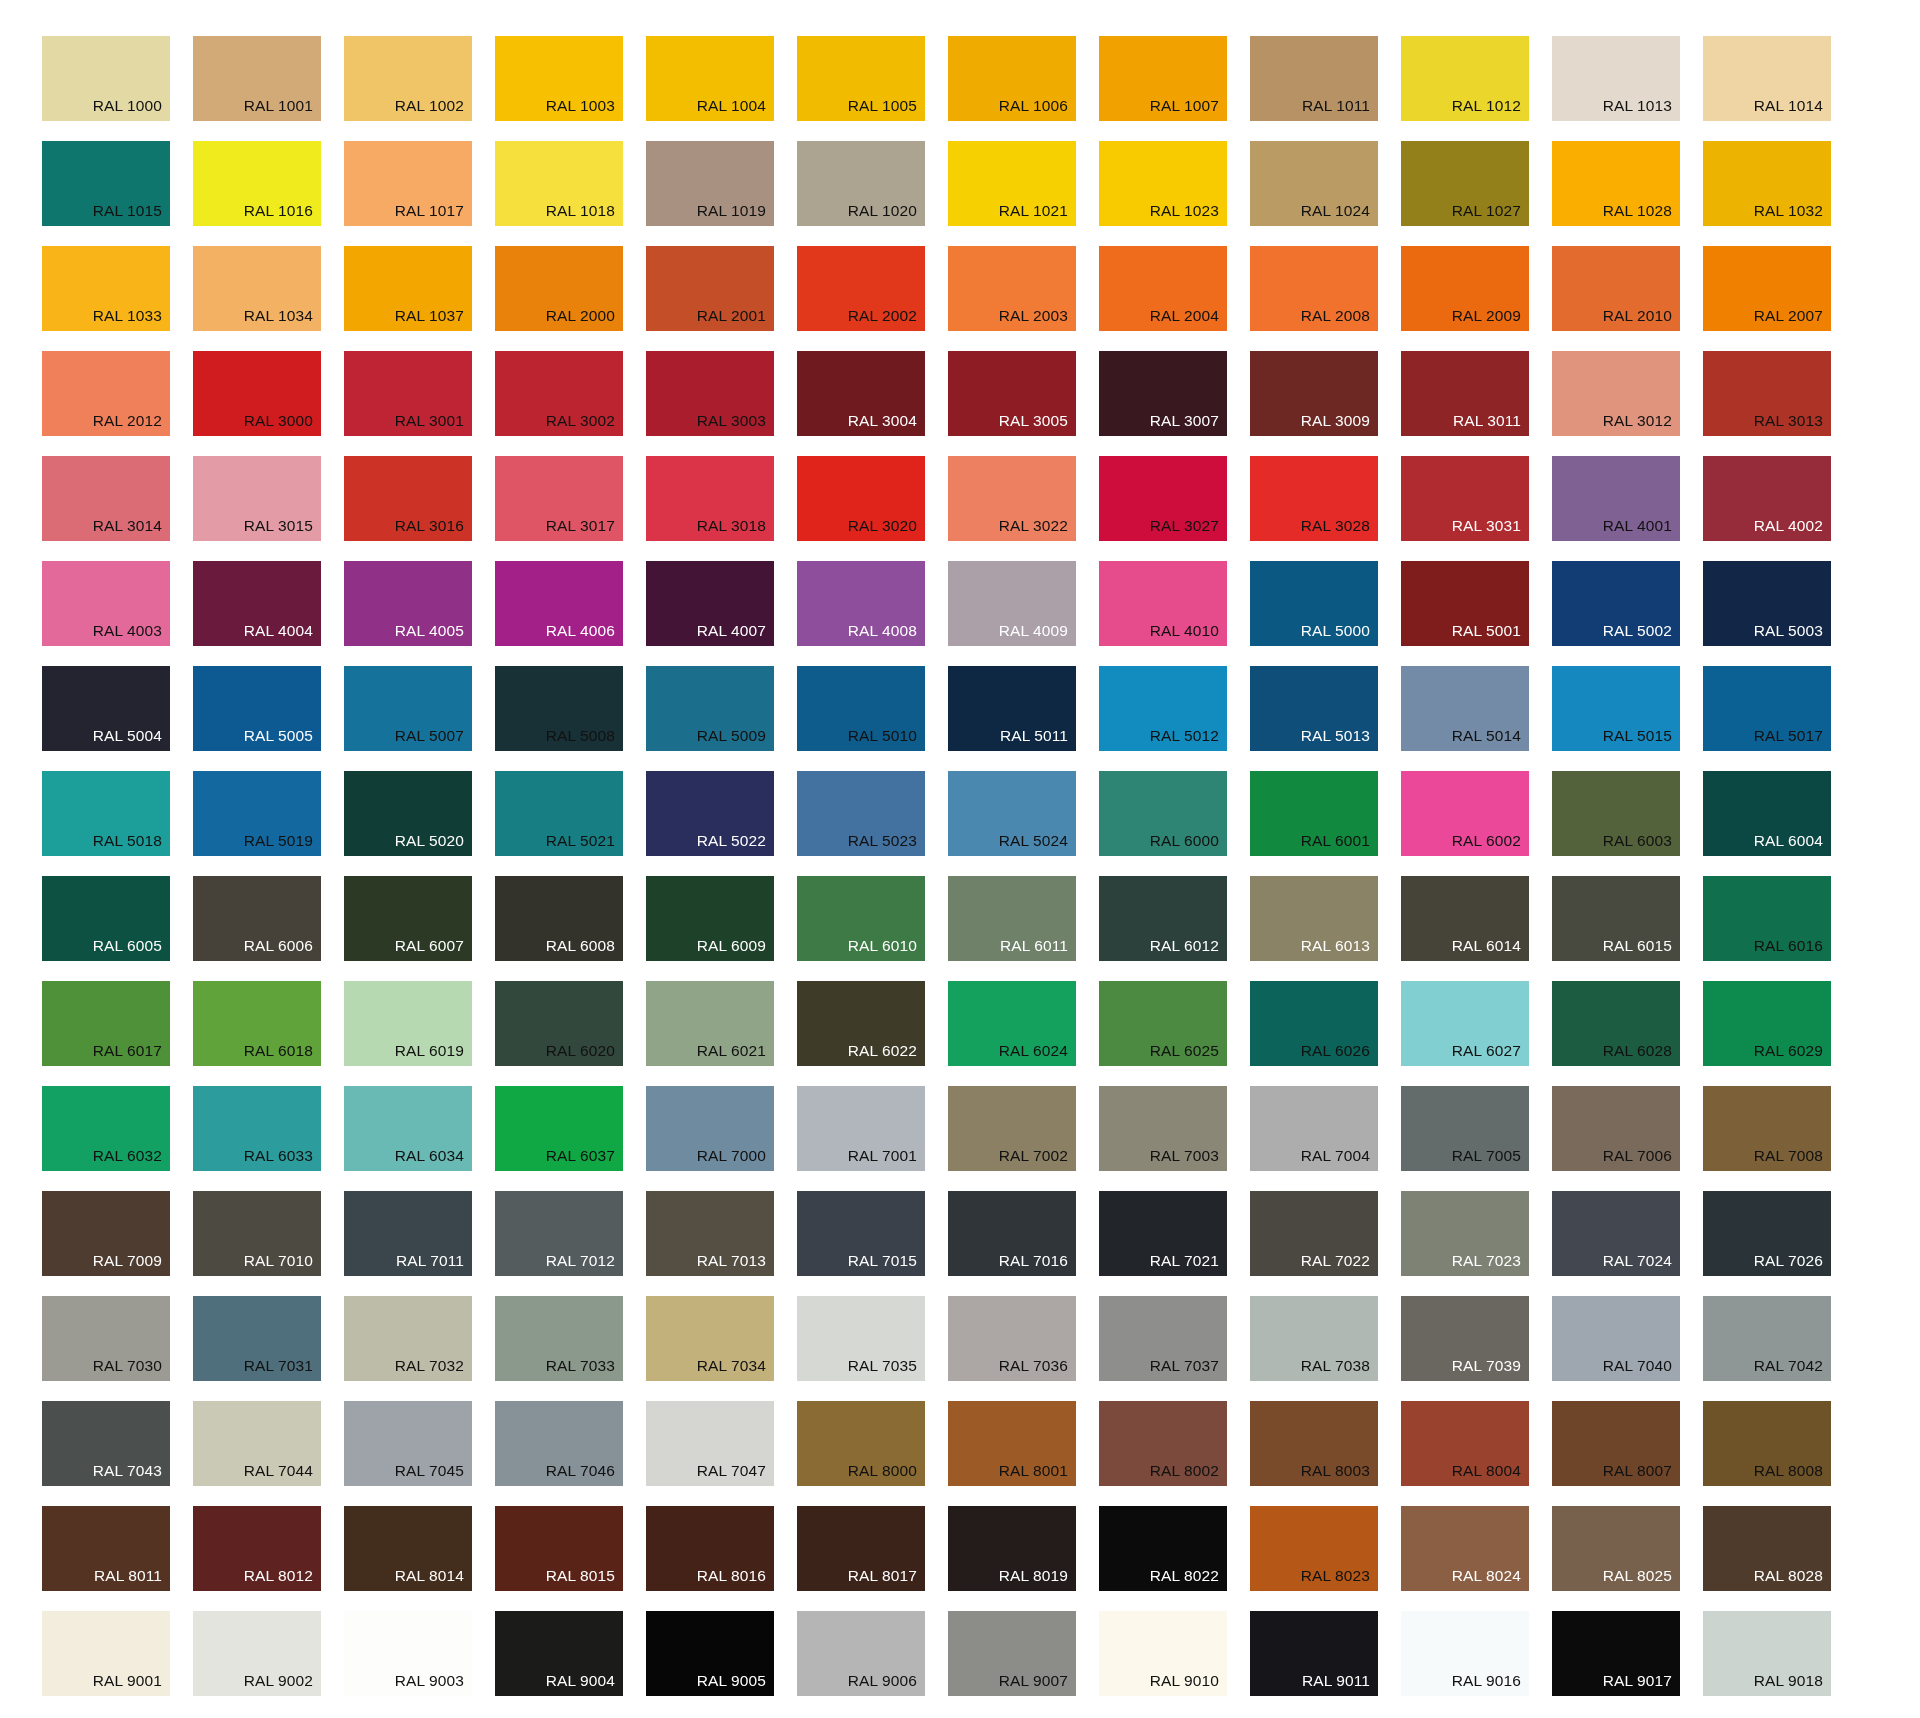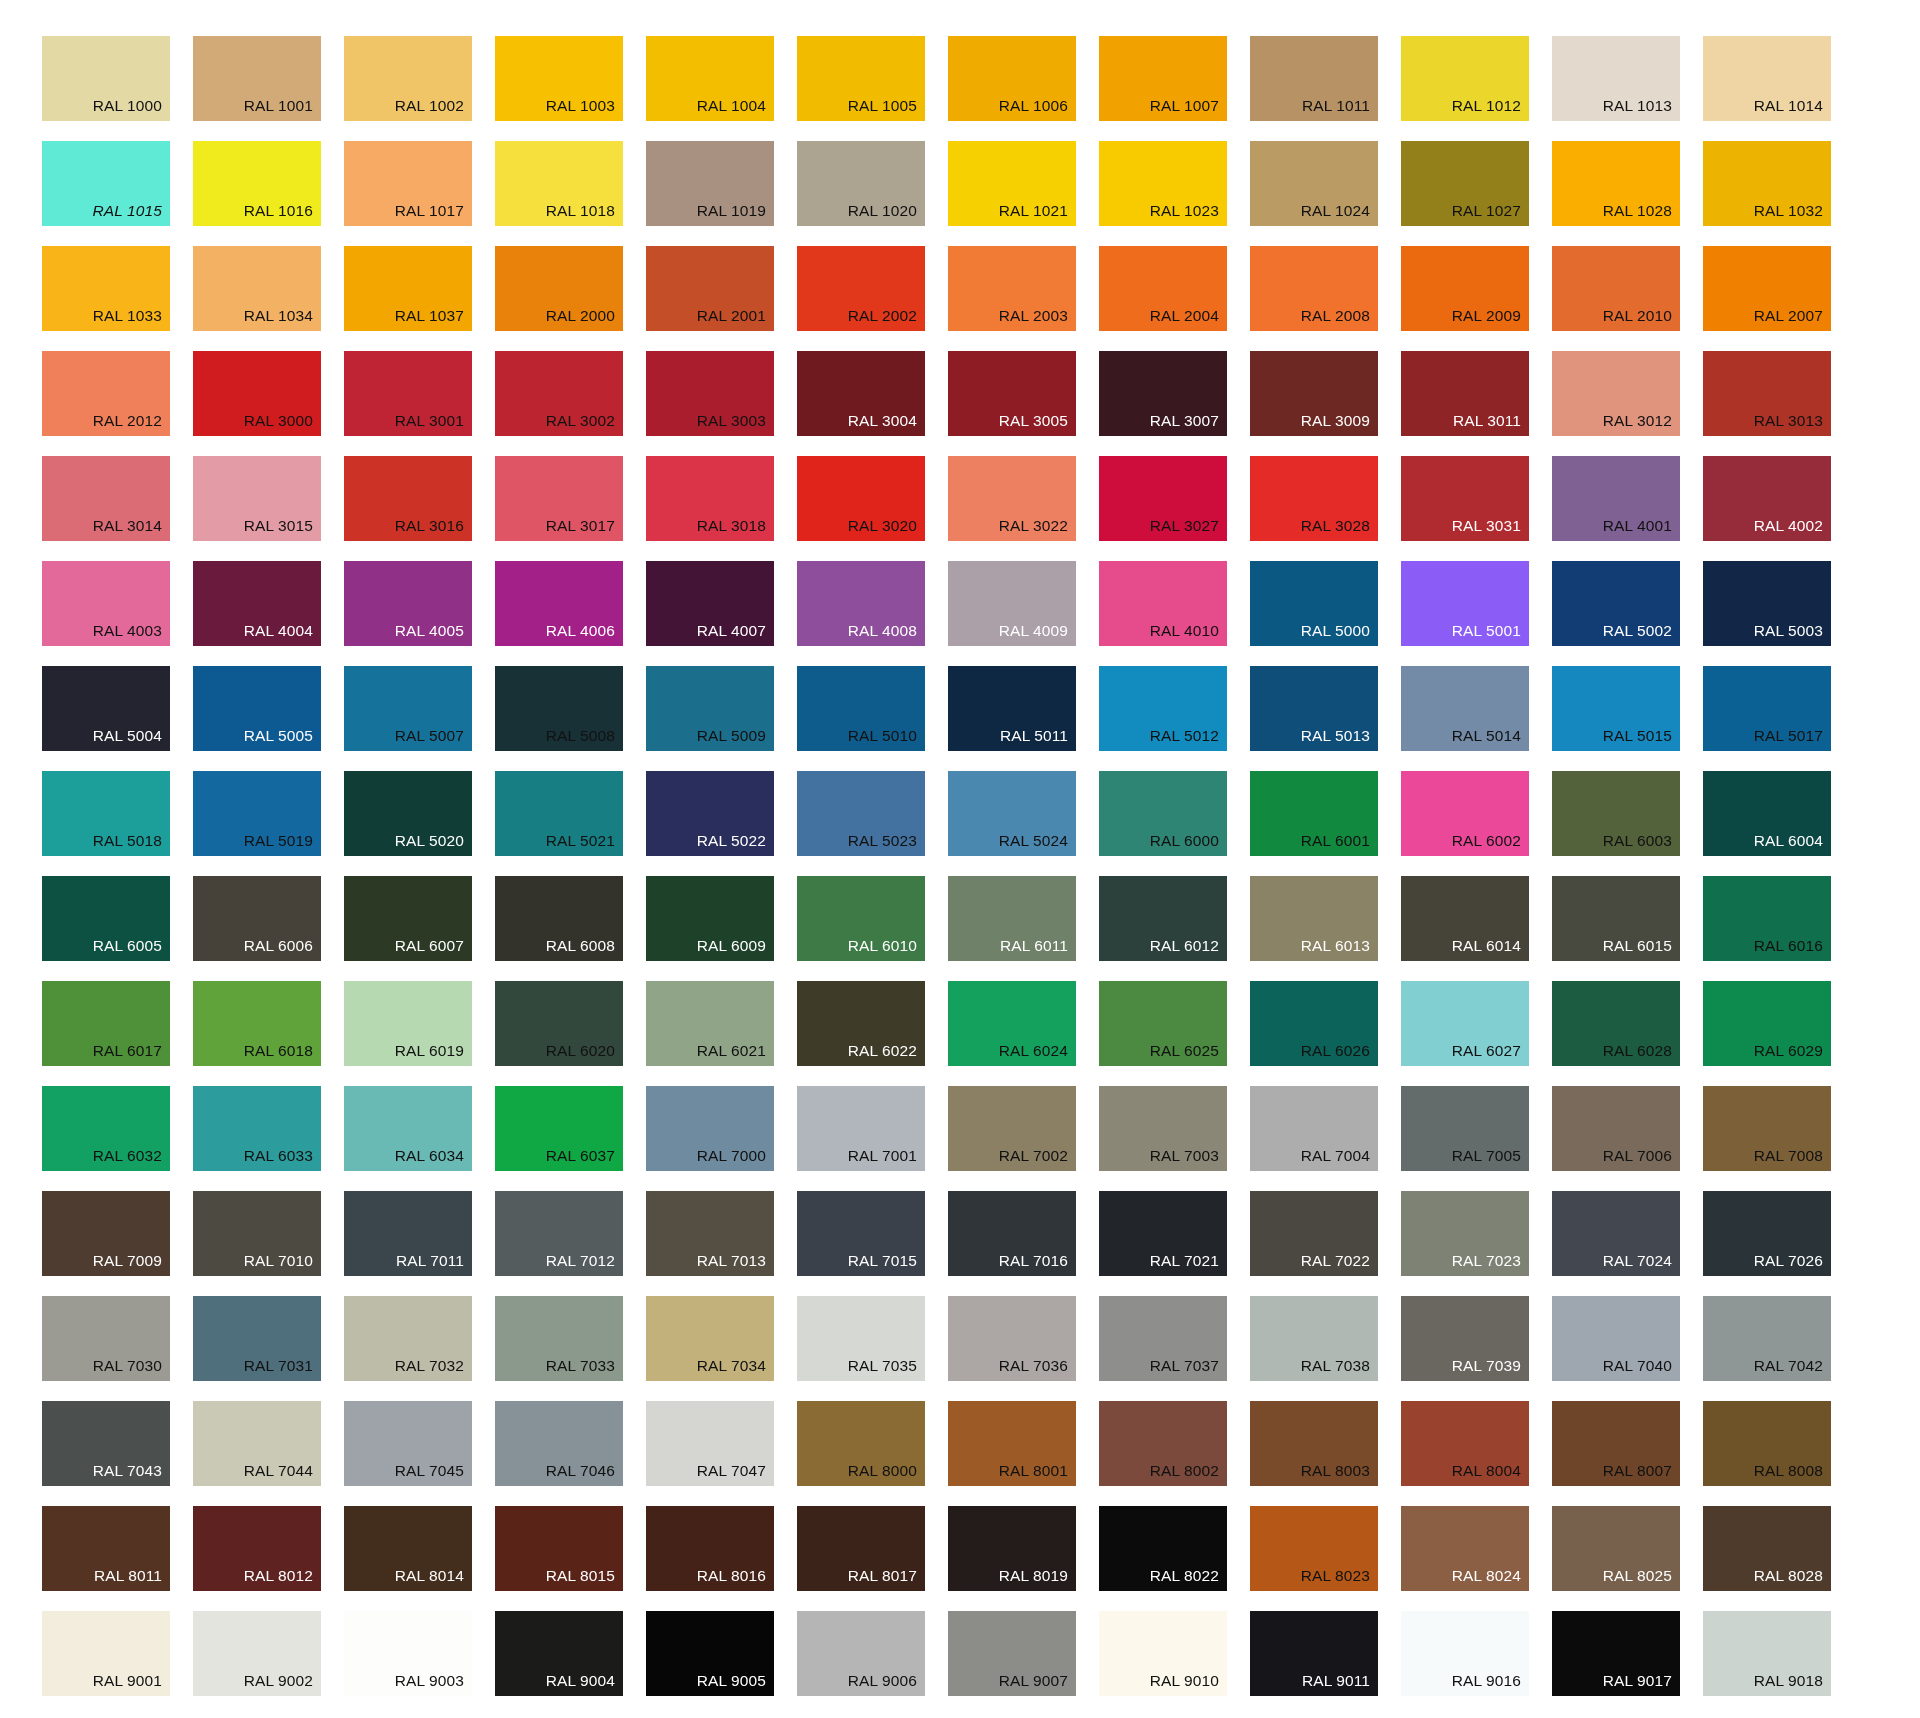--- a/index.html
+++ b/index.html
@@ -90,21 +90,21 @@
       </div>
       <div class="swatch" style="background-color: rgb(235, 214, 43);">
         <span class="swatch-label dark-text" style="color: rgb(17, 17, 17);">RAL 1012</span>
       </div>
       <div class="swatch" style="background-color: rgb(227, 218, 205);">
         <span class="swatch-label dark-text" style="color: rgb(17, 17, 17);">RAL 1013</span>
       </div>
       <div class="swatch" style="background-color: rgb(239, 213, 163);">
         <span class="swatch-label dark-text" style="color: rgb(17, 17, 17);">RAL 1014</span>
       </div>
-      <div class="swatch" style="background-color: #5eead4; font-style: italic;">
+      <div class="swatch" style="background-color: #0f766e;">
         <span class="swatch-label dark-text" style="color: rgb(17, 17, 17);">RAL 1015</span>
       </div>
       <div class="swatch" style="background-color: rgb(240, 235, 29);">
         <span class="swatch-label dark-text" style="color: rgb(17, 17, 17);">RAL 1016</span>
       </div>
       <div class="swatch" style="background-color: rgb(247, 170, 99);">
         <span class="swatch-label dark-text" style="color: rgb(17, 17, 17);">RAL 1017</span>
       </div>
       <div class="swatch" style="background-color: rgb(245, 224, 62);">
         <span class="swatch-label dark-text" style="color: rgb(17, 17, 17);">RAL 1018</span>
@@ -261,21 +261,21 @@
       </div>
       <div class="swatch" style="background-color: rgb(171, 160, 168);">
         <span class="swatch-label light-text" style="color: rgb(255, 255, 255);">RAL 4009</span>
       </div>
       <div class="swatch" style="background-color: rgb(230, 75, 139);">
         <span class="swatch-label dark-text" style="color: rgb(17, 17, 17);">RAL 4010</span>
       </div>
       <div class="swatch" style="background-color: rgb(11, 88, 130);">
         <span class="swatch-label light-text" style="color: rgb(255, 255, 255);">RAL 5000</span>
       </div>
-      <div class="swatch" style="background-color: #8b5cf6;">
+      <div class="swatch" style="background-color: #7f1d1d;">
         <span class="swatch-label light-text" style="color: rgb(255, 255, 255);">RAL 5001</span>
       </div>
       <div class="swatch" style="background-color: rgb(18, 60, 116);">
         <span class="swatch-label light-text" style="color: rgb(255, 255, 255);">RAL 5002</span>
       </div>
       <div class="swatch" style="background-color: rgb(18, 39, 71);">
         <span class="swatch-label light-text" style="color: rgb(255, 255, 255);">RAL 5003</span>
       </div>
       <div class="swatch" style="background-color: rgb(36, 36, 49);">
         <span class="swatch-label light-text" style="color: rgb(255, 255, 255);">RAL 5004</span>

